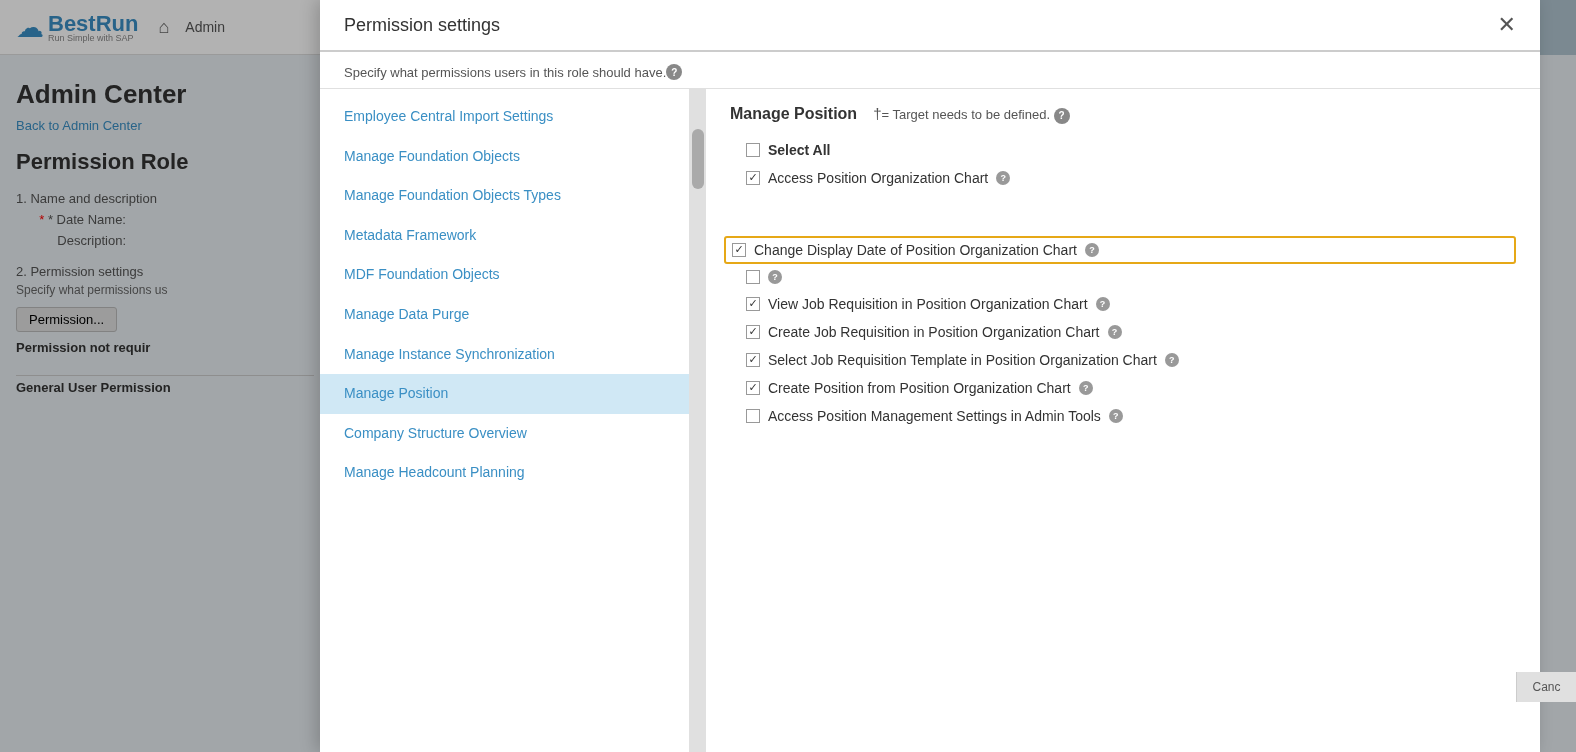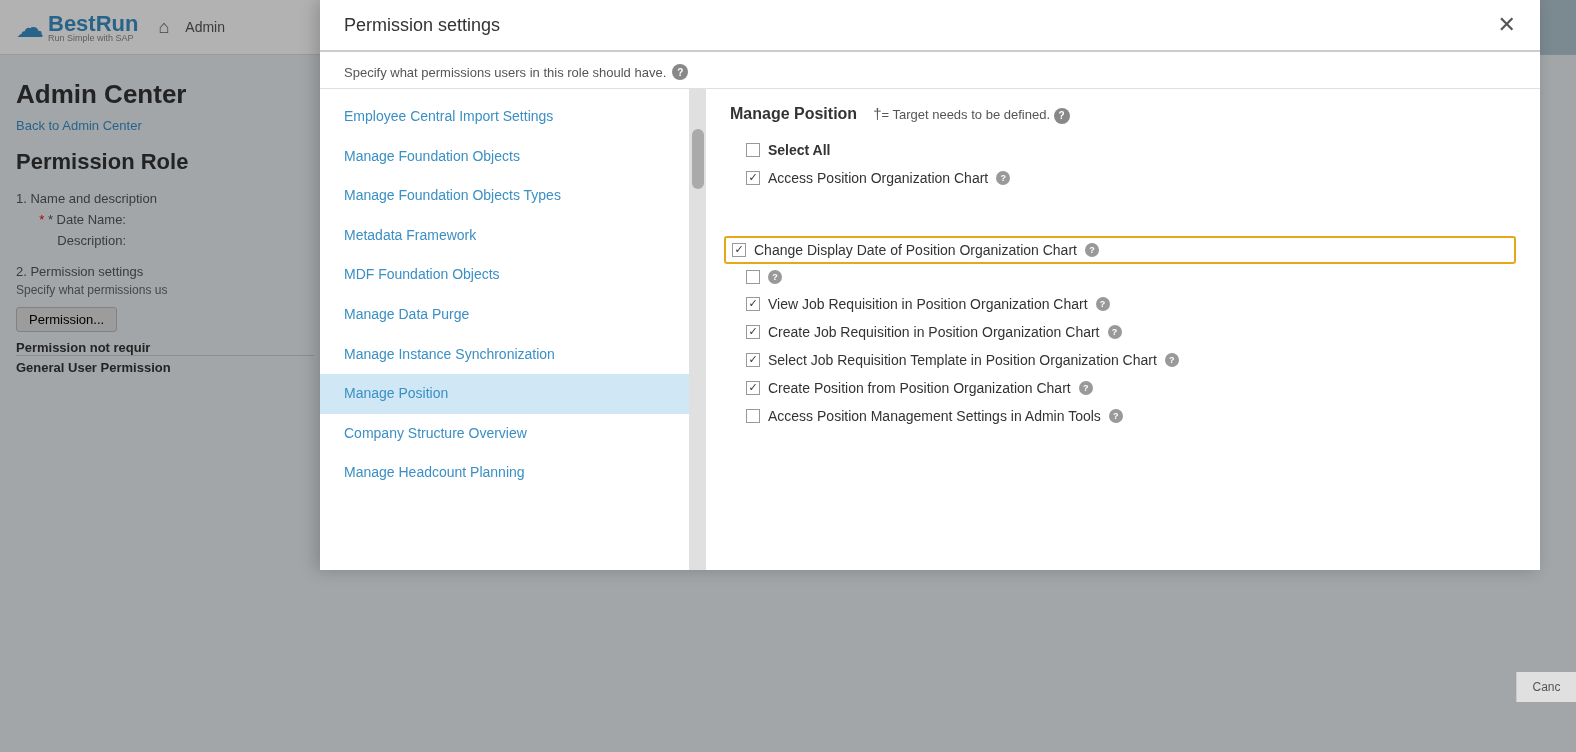--- a/index.html
+++ b/index.html
@@ -60,33 +60,33 @@
 
     .step2-label { font-size: 13px; color: #555; margin-bottom: 4px; }
     .step2-desc { font-size: 12px; color: #666; margin-bottom: 10px; }
 
     .permission-btn {
       background: #e0e0e0; border: 1px solid #bbb; border-radius: 3px;
       padding: 4px 12px; font-size: 13px; cursor: pointer; margin-bottom: 8px;
     }
     .permission-not-req {
       font-size: 13px; font-weight: bold; color: #333;
-      border-bottom: 1px solid #ccc; padding-bottom: 0; margin-bottom: 4px;
+      border-bottom: 1px solid #ccc; padding-bottom: 20px; margin-bottom: 4px;
     }
     .general-user-perm { font-size: 13px; font-weight: bold; color: #333; }
 
     
     .modal-overlay {
       position: fixed; top: 0; left: 0; width: 1576px; height: 752px;
       background: rgba(0,0,0,0.3); z-index: 10;
     }
 
     
     .modal {
-      position: fixed; top: 0; left: 320px; width: 1220px; height: 570px;
+      position: fixed; top: 0; left: 320px; width: 1220px; height: 752px;
       background: white; z-index: 20;
       display: flex; flex-direction: column;
       box-shadow: -4px 0 16px rgba(0,0,0,0.2);
     }
     .modal-header {
       display: flex; align-items: center; justify-content: space-between;
       padding: 14px 24px; border-bottom: 2px solid #ccc;
       background: white;
     }
     .modal-title { font-size: 18px; color: #333; font-weight: normal; }
@@ -94,21 +94,21 @@
       font-size: 22px; color: #555; cursor: pointer; background: none; border: none;
       line-height: 1;
     }
 
     .modal-body {
       display: flex; flex-direction: column; flex: 1; overflow: hidden;
     }
     .modal-desc {
       padding: 12px 24px 8px 24px; font-size: 13px; color: #555;
       border-bottom: 1px solid #e0e0e0;
-      display: flex; align-items: center; gap: 6px;
+      display: flex; align-items: center; 
     }
     .info-icon {
       width: 16px; height: 16px; background: #888; border-radius: 50%;
       display: inline-flex; align-items: center; justify-content: center;
       color: white; font-size: 10px; font-weight: bold; flex-shrink: 0;
     }
 
     .modal-content {
       display: flex; flex: 1; overflow: hidden;
     }

